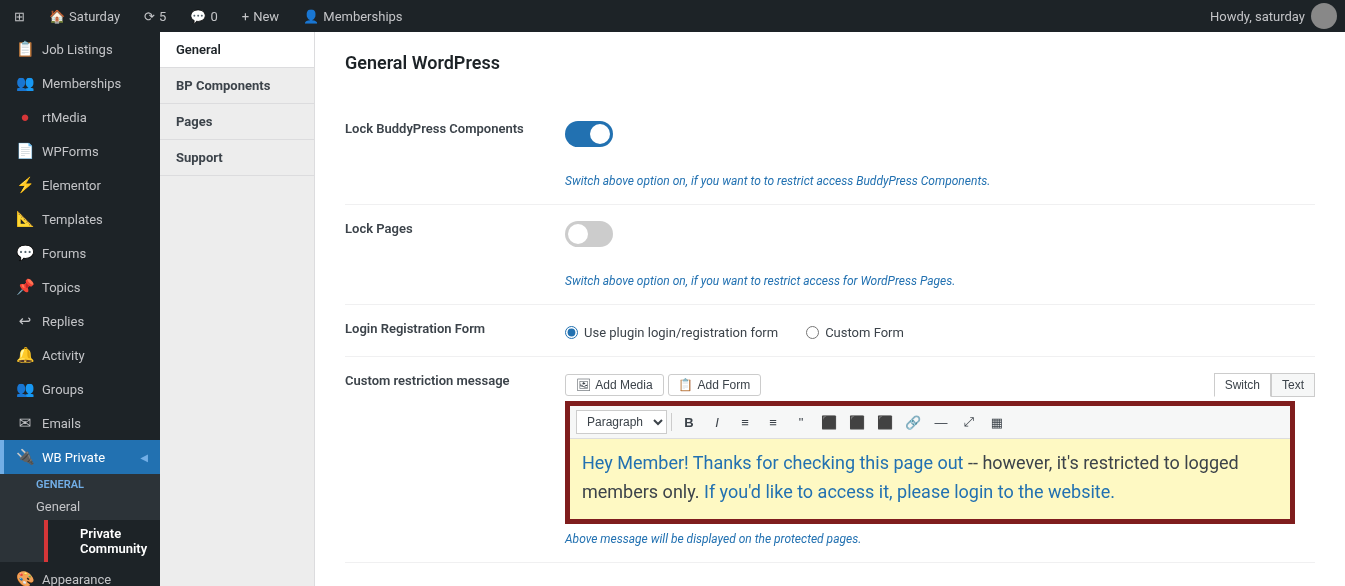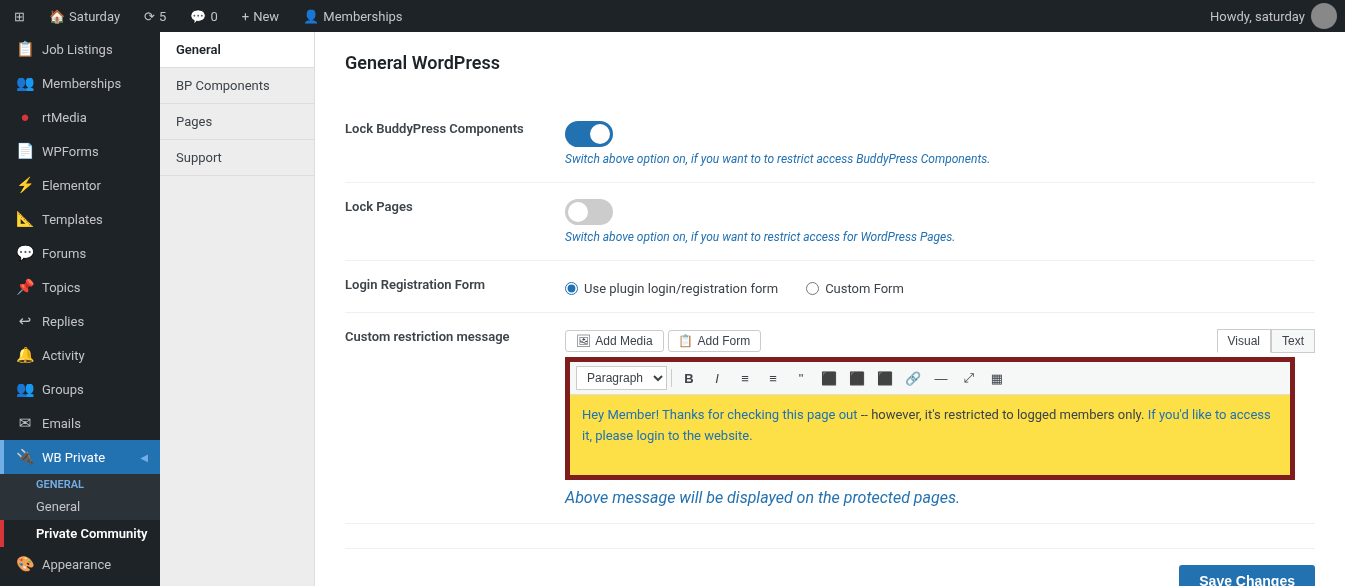--- a/index.html
+++ b/index.html
@@ -67,20 +67,21 @@
       flex-shrink: 0;
     }
     .subnav-item {
       display: block;
       padding: 10px 16px;
       color: #3c434a;
       font-size: 13px;
       cursor: pointer;
       border-bottom: 1px solid #dcdcde;
       background: #ededed;
+      font-weight: bold;
     }
     .subnav-item.active { background: #fff; font-weight: 600; color: #1d2327; }
 
     
     .main-content {
       flex: 1;
       background: #fff;
       overflow-y: auto;
       padding: 20px 30px;
     }
@@ -109,21 +110,21 @@
     }
     .toggle-slider.on { background: #2271b1; }
     .toggle-slider.off { background: #ccc; }
     .toggle-knob {
       position: absolute; height: 20px; width: 20px; left: 3px; bottom: 3px;
       background: #fff; border-radius: 50%; transition: 0.3s;
     }
     .toggle-slider.on .toggle-knob { transform: translateX(22px); }
 
     .toggle-desc {
-      font-size: 12px; color: #2271b1; margin-top: 2px; font-style: italic;
+      font-size: 12px; color: #2271b1; margin-top: 24px; font-style: italic;
     }
 
     
     .radio-group { display: flex; gap: 28px; align-items: center; margin-top: 4px; }
     .radio-label { display: flex; align-items: center; gap: 6px; cursor: pointer; font-size: 13px; }
     .radio-label input[type="radio"] { accent-color: #2271b1; }
 
     
     .editor-wrap { border: 5px solid #7f1d1d; width: 100%; max-width: 730px; }
     .editor-btn {
@@ -144,46 +145,47 @@
       padding: 3px 6px; border: 1px solid #ccc; font-size: 12px; background: #fff;
       color: #3c434a; cursor: pointer;
     }
     .fmt-btn {
       width: 26px; height: 24px; border: 1px solid transparent; background: transparent;
       cursor: pointer; font-size: 13px; color: #3c434a; display: flex; align-items: center; justify-content: center;
       border-radius: 2px;
     }
     .fmt-sep { width: 1px; height: 18px; background: #ccc; margin: 0 2px; }
     .editor-body {
-      min-height: 80px; padding: 10px 12px; background: #fde047; font-size: 13px;
+      min-height: 80px; padding: 10px 12px; background: #fef9c3; font-size: 18px;
       color: #3c434a; line-height: 1.6;
     }
     .editor-body .highlight { color: #2271b1; }
     .editor-note {
-      font-size: 16px; color: #2271b1; font-style: italic; margin-top: 8px;
+      font-size: 12px; color: #2271b1; font-style: italic; margin-top: 8px;
     }
 
     
     .save-area {
       display: flex; justify-content: flex-end; margin-top: 24px; padding-top: 16px;
       border-top: 1px solid #f0f0f1;
     }
     .save-btn {
       background: #2271b1; color: #fff; border: none; border-radius: 3px;
       padding: 8px 20px; font-size: 14px; font-weight: 600; cursor: pointer;
     }
 
     
     .wb-plugins-active { background: #2271b1; }
 
     
     .private-community-highlight {
       background: #1d2327;
       border-left: 4px solid #d63638 !important;
       color: #fff !important;
+      margin-left: 44px;
     }
   </style>
 </head>
 <body>
 
 <div id="wpadminbar">
   <div class="adminbar-left">
     <div class="adminbar-item">
       <span>⊞</span>
     </div>
@@ -359,21 +361,21 @@
             <div style="display:flex; align-items:center; margin-bottom:4px;">
               <button class="editor-btn">
                 <span>🖼</span>
                 <span>Add Media</span>
               </button>
               <button class="editor-btn" style="margin-left:4px;">
                 <span>📋</span>
                 <span>Add Form</span>
               </button>
               <div style="margin-left:auto; display:flex;">
-                <button class="editor-view-tab active">Visual</button>
+                <button class="editor-view-tab active">Switch</button>
                 <button class="editor-view-tab">Text</button>
               </div>
             </div>
             <div class="editor-wrap">
               <div class="editor-format-bar">
                 <select class="fmt-select">
                   <option>Paragraph</option>
                 </select>
                 <span class="fmt-sep"></span>
                 <button class="fmt-btn">

